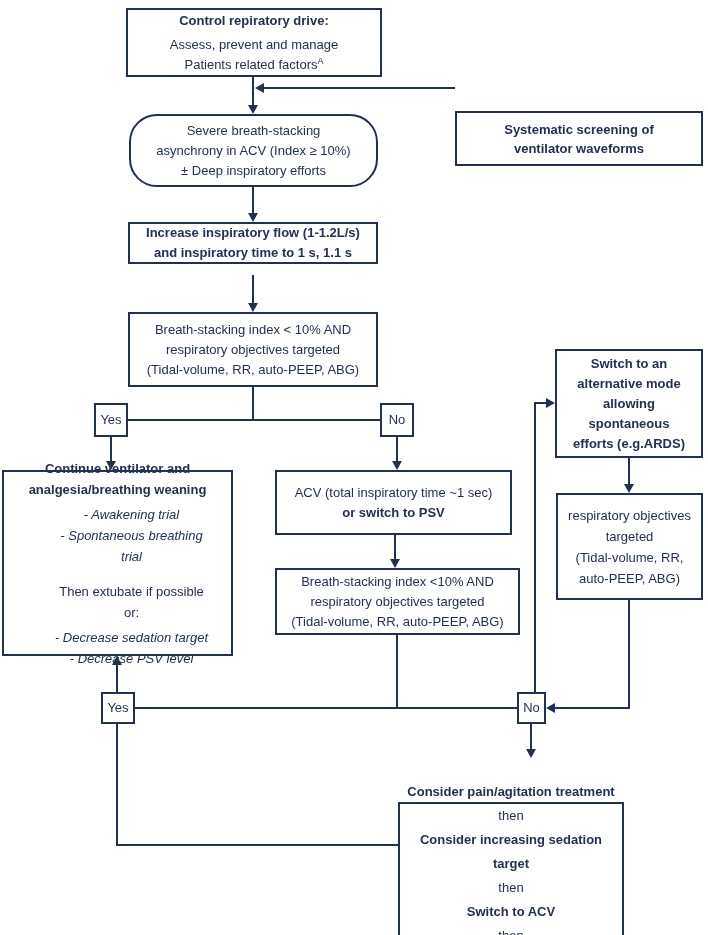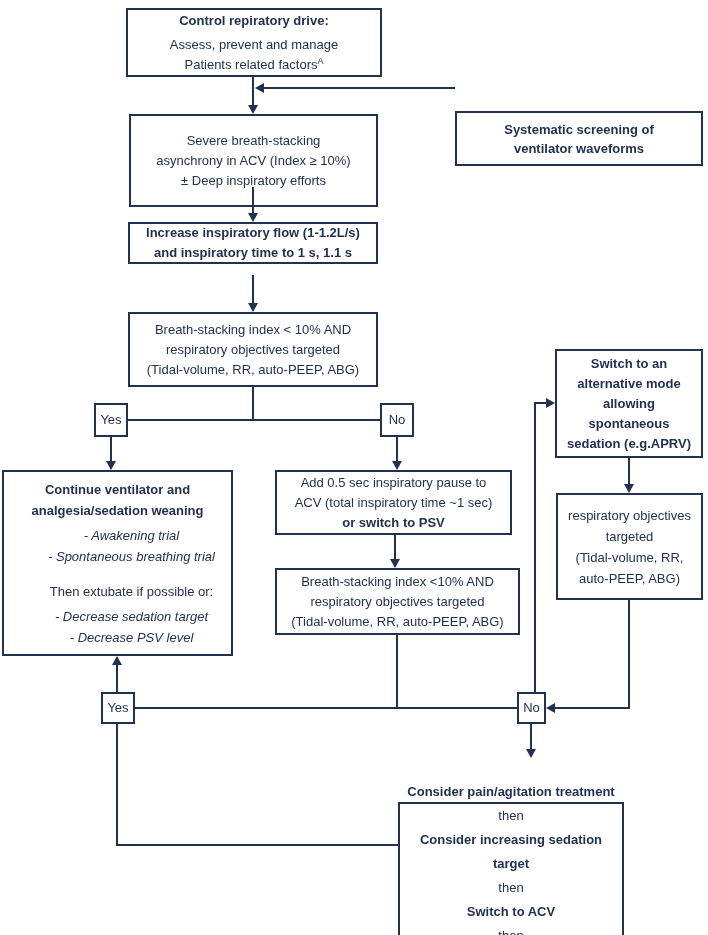--- a/index.html
+++ b/index.html
@@ -19,21 +19,21 @@
   .ln.i { font-style:italic; }
   .ln.a-left { text-align:center; padding-left:28px; box-sizing:border-box; }
   .ln.gap-s { margin-top:4px;font-style:italic; }
   .ln.gap-m { margin-top:4px; }
   .ln.gap-l { margin-top:14px; }
   sup { font-size:9px; line-height:0; }
   .decision { font-size:13px; }
   .screening { line-height:19px; font-weight:bold;margin-top:44px; }
   .flowbox { font-weight:bold; }
   .switchbox { font-weight:bold; line-height:20px; }
-  .continuebox { line-height:21px; padding:6px 12px; }
+  .continuebox { line-height:21px; padding:6px 22px; }
   .respobjbox { line-height:21px; }
   .considerbox { line-height:24px; }
   .hline, .vline { position:absolute; background:#233150; }
   .arrow { position:absolute; width:0; height:0; }
   .arrow.down  { border-left:5px solid transparent; border-right:5px solid transparent; border-top:9px solid #233150; }
   .arrow.up    { border-left:5px solid transparent; border-right:5px solid transparent; border-bottom:9px solid #233150; }
   .arrow.left  { border-top:5px solid transparent; border-bottom:5px solid transparent; border-right:9px solid #233150; }
   .arrow.right { border-top:5px solid transparent; border-bottom:5px solid transparent; border-left:9px solid #233150; }
 </style>
 </head>
@@ -45,21 +45,21 @@
       <div class="ln b">Control repiratory drive:</div>
       <div class="ln gap-m">Assess, prevent and manage</div>
       <div class="ln">Patients related factors<sup>A</sup></div>
     </div>
 
   <div class="box screening" style="left:455px; top:67px; width:248px; height:55px;">
       <div class="ln">Systematic screening of</div>
       <div class="ln">ventilator waveforms</div>
     </div>
 
-  <div class="box" style="left:129px; top:114px; width:249px; height:93px;">
+  <div class="box" style="left:129px; top:114px; width:249px; height:73px;border-radius:28px;">
       <div class="ln">Severe breath-stacking</div>
       <div class="ln">asynchrony in ACV (Index ≥ 10%)</div>
       <div class="ln">± Deep inspiratory efforts</div>
     </div>
 
   <div class="box flowbox" style="left:128px; top:222px; width:250px; height:42px;">
       <div class="ln">Increase inspiratory flow (1-1.2L/s)</div>
       <div class="ln">and inspiratory time to 1 s, 1.1 s</div>
     </div>
 
@@ -72,46 +72,45 @@
   <div class="box decision" style="left:94px; top:403px; width:34px; height:34px;">
     <span class="ln">Yes</span>
   </div>
 
   <div class="box decision" style="left:380px; top:403px; width:34px; height:34px;">
     <span class="ln">No</span>
   </div>
 
   <div class="box continuebox" style="left:2px; top:470px; width:231px; height:186px;">
       <div class="ln b">Continue ventilator and</div>
-      <div class="ln b">analgesia/sedation weaning</div>
+      <div class="ln b">analgesia/breathing weaning</div>
       <div class="ln i a-left gap-m">- Awakening trial</div>
       <div class="ln i a-left">- Spontaneous breathing trial</div>
       <div class="ln a-left gap-l">Then extubate if possible or:</div>
       <div class="ln i a-left gap-s">- Decrease sedation target</div>
       <div class="ln i a-left">- Decrease PSV level</div>
     </div>
 
   <div class="box" style="left:275px; top:470px; width:237px; height:65px;">
-      <div class="ln">Add 0.5 sec inspiratory pause to</div>
       <div class="ln">ACV (total inspiratory time ~1 sec)</div>
       <div class="ln b">or switch to PSV</div>
     </div>
 
   <div class="box" style="left:275px; top:568px; width:245px; height:67px;">
       <div class="ln">Breath-stacking index &lt;10% AND</div>
       <div class="ln">respiratory objectives targeted</div>
       <div class="ln">(Tidal-volume, RR, auto-PEEP, ABG)</div>
     </div>
 
   <div class="box switchbox" style="left:555px; top:349px; width:148px; height:109px;">
       <div class="ln">Switch to an</div>
       <div class="ln">alternative mode</div>
       <div class="ln">allowing</div>
       <div class="ln">spontaneous</div>
-      <div class="ln">sedation (e.g.APRV)</div>
+      <div class="ln">efforts (e.g.ARDS)</div>
     </div>
 
   <div class="box respobjbox" style="left:556px; top:493px; width:147px; height:107px;">
       <div class="ln">respiratory objectives</div>
       <div class="ln">targeted</div>
       <div class="ln">(Tidal-volume, RR,</div>
       <div class="ln">auto-PEEP, ABG)</div>
     </div>
 
   <div class="box decision" style="left:101px; top:692px; width:34px; height:32px;">

